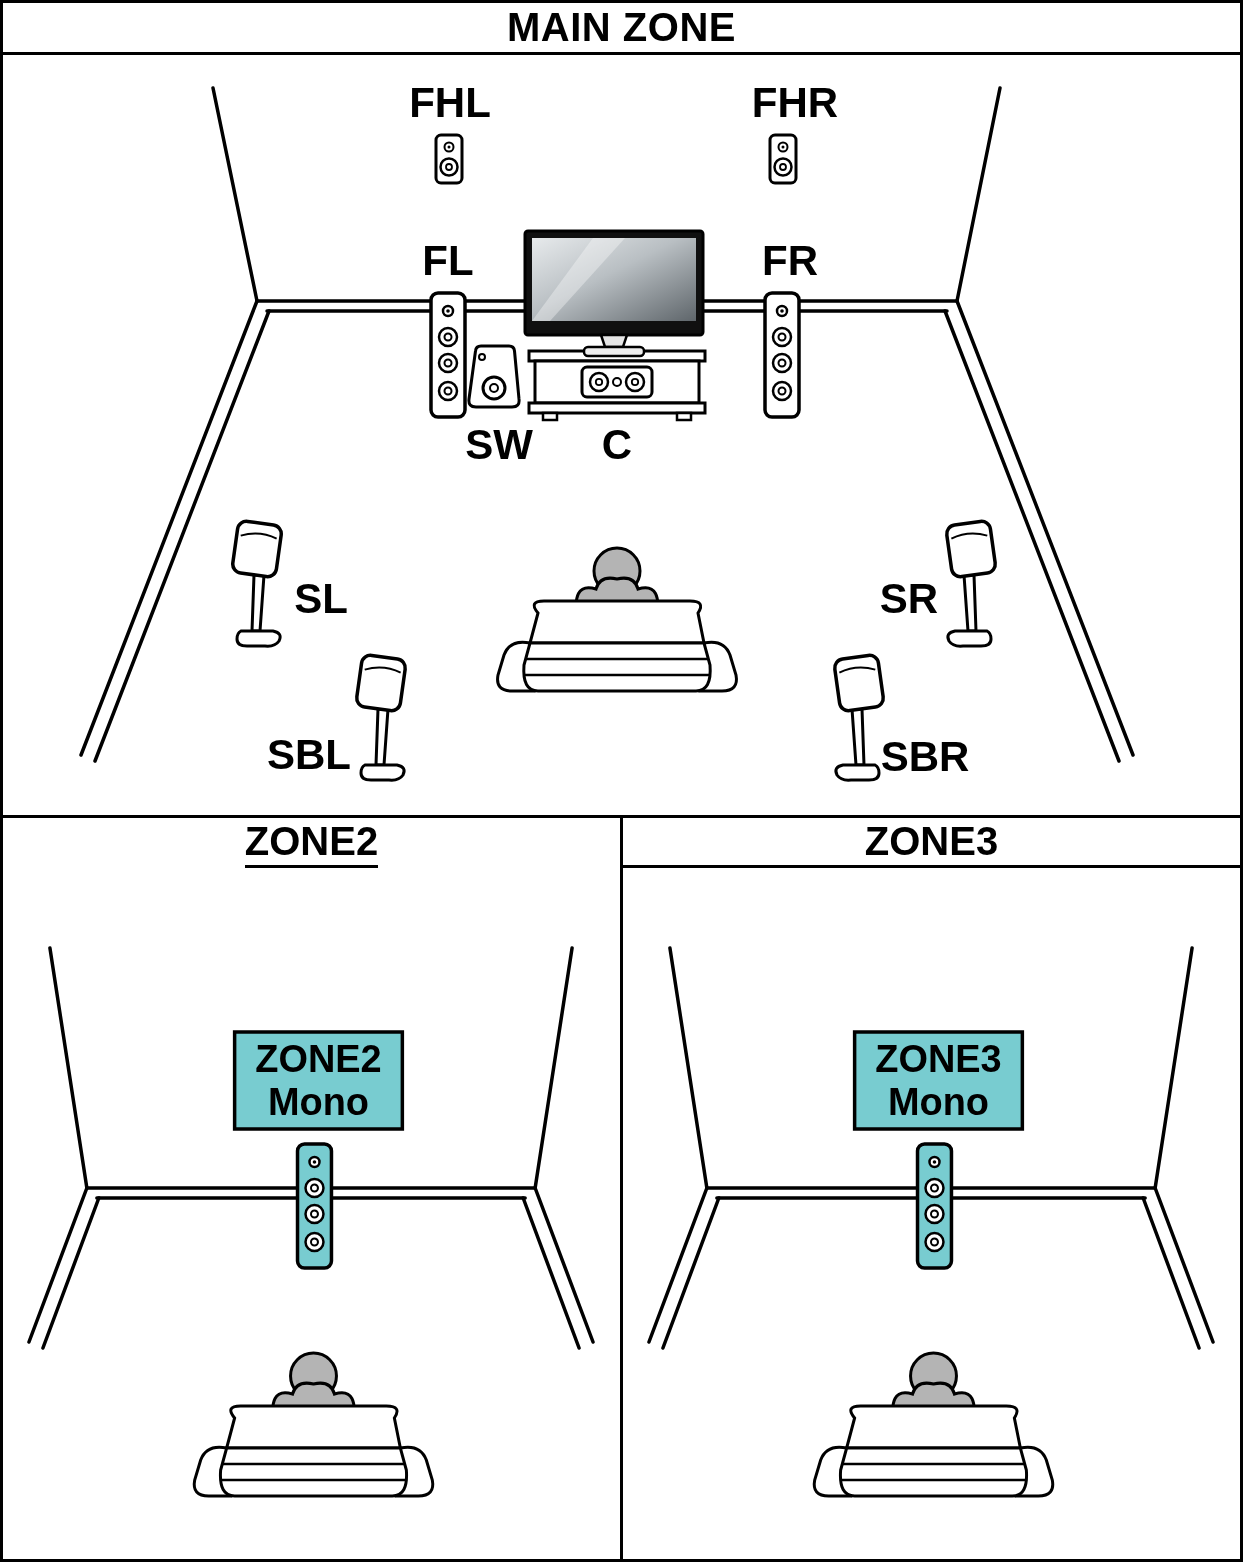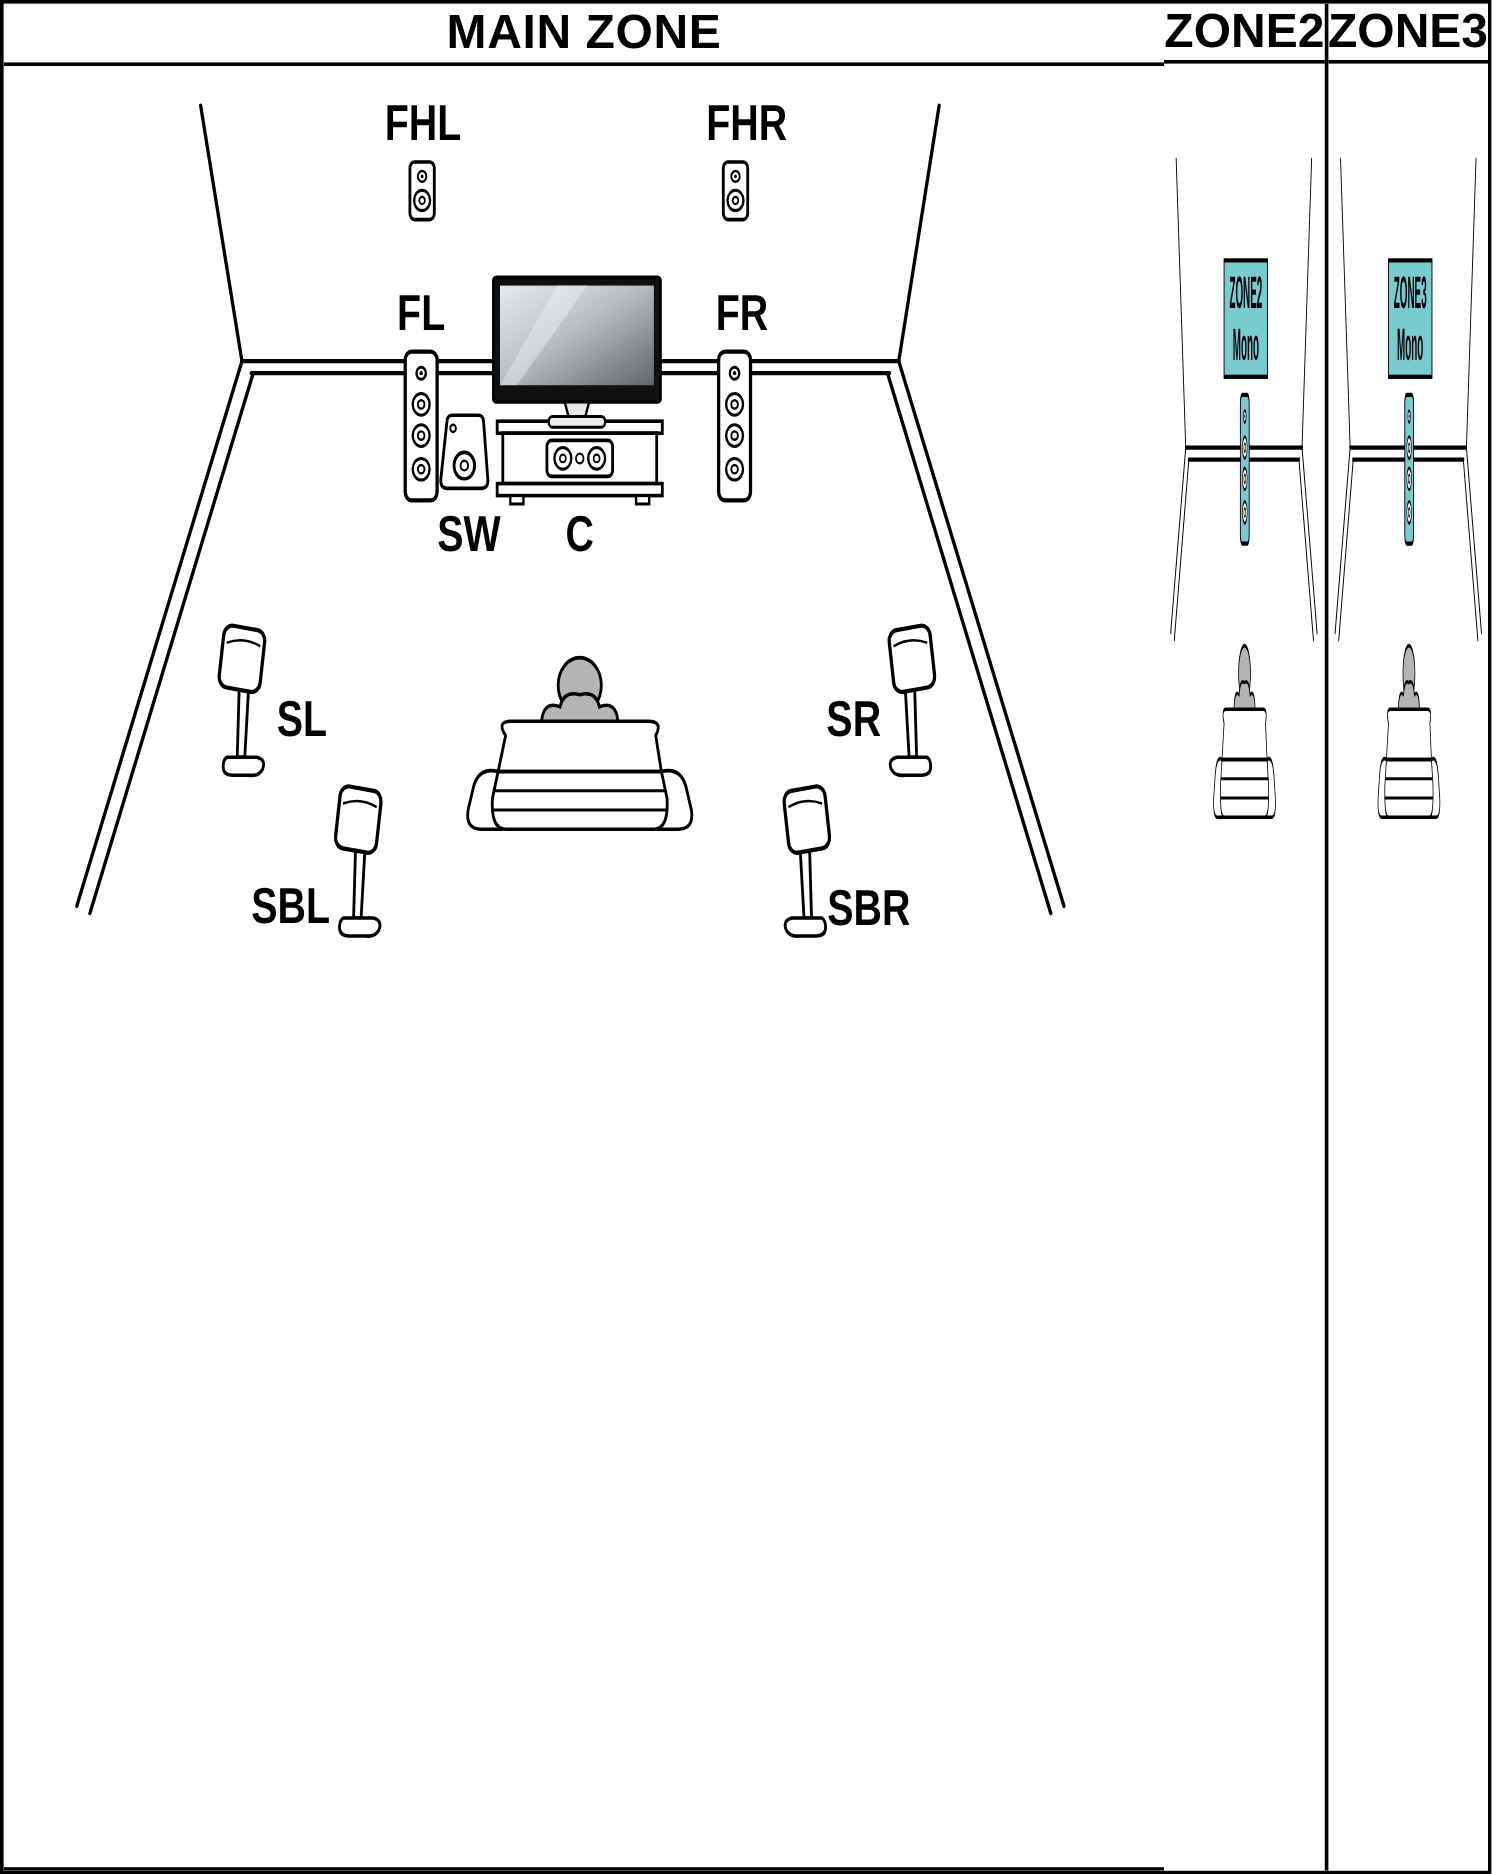--- a/index.html
+++ b/index.html
@@ -2,34 +2,34 @@
 <html style="--highlight: #78CCD0;"><head>
 <meta charset="utf-8">
 <style>
   :root { --highlight: #78CCD0; }
   * { margin: 0; padding: 0; box-sizing: border-box; }
   body { background: #fff; font-family: "Liberation Sans", sans-serif; }
   .page {
     width: 1243px; height: 1562px;
     border: 3px solid #000;
     background: #fff;
-    display: flex; flex-direction: row;
+    display: flex; flex-direction: column;
     overflow: hidden;
   }
   .zone-title {
     height: 52px;
     border-bottom: 3px solid #000;
     display: flex; align-items: center; justify-content: center;
     font-size: 40px; font-weight: 700; color: #000; letter-spacing: 0.5px;
   }
   .main-room-svg { display: block; width: 100%; height: 760px; }
   .main-section { border-bottom: 3px solid #000; }
   .bottom-row { flex: 1; display: flex; }
   .zone-panel { flex: 1; display: flex; flex-direction: column; }
-  .zone-panel.left { border-right: 3px solid #000; }
+  .zone-panel.left { border-right: 3px solid #000; align-items: center; }
   .zone-header {
     height: 50px;
     border-bottom: 3px solid #000;
     display: flex; align-items: center; justify-content: center;
     font-size: 40px; font-weight: 700; color: #000;
   }
   .zone-room-svg { display: block; width: 100%; height: 691px; }
   svg text.lbl { font-family: "Liberation Sans", sans-serif; font-weight: 700; font-size: 42px; fill: #000; }
   svg text.box-lbl { font-family: "Liberation Sans", sans-serif; font-weight: 700; font-size: 38px; fill: #000; }
   .hl-fill { fill: var(--highlight); }

